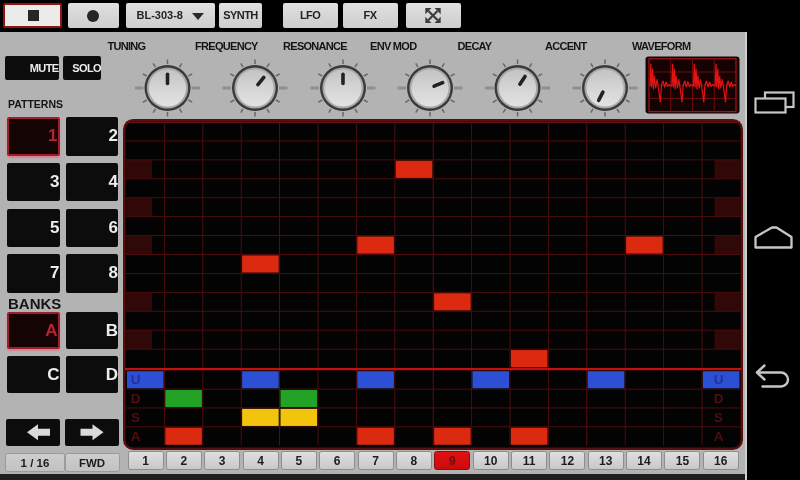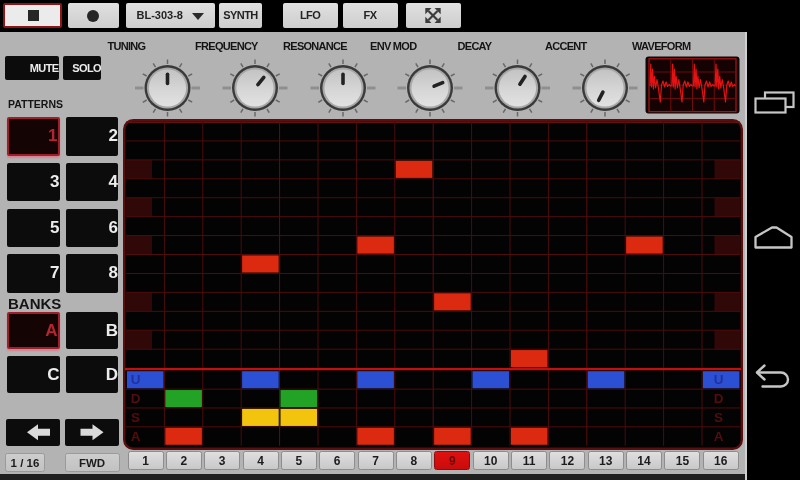--- a/index.html
+++ b/index.html
@@ -58,21 +58,21 @@
 <div class="blk redsel" style="left:7px;top:312px;width:48.5px;height:33px;font-size:17px;line-height:33px">A</div>
 <div class="blk" style="left:66px;top:312px;width:52px;height:37px;font-size:17px;line-height:37px">B</div>
 <div class="blk" style="left:7px;top:355.5px;width:52.5px;height:37px;font-size:17px;line-height:37px">C</div>
 <div class="blk" style="left:66px;top:355.5px;width:52px;height:37px;font-size:17px;line-height:37px">D</div>
 <div class="blk" style="left:5.5px;top:419px;width:54px;height:26.5px"></div>
 <div class="blk" style="left:64.5px;top:419px;width:54px;height:26.5px"></div>
 <svg style="position:absolute;left:5.5px;top:419px" width="113" height="27">
 <path d="M 21 13.2 L 32 5.2 L 32 9.8 L 44 9.8 L 44 16.8 L 32 16.8 L 32 21.2 Z" fill="#dadada"></path>
 <path d="M 97.5 13.2 L 86.5 5.2 L 86.5 9.8 L 74.5 9.8 L 74.5 16.8 L 86.5 16.8 L 86.5 21.2 Z" fill="#dadada"></path>
 </svg>
-<div class="step" style="left:5px;top:452.5px;width:40px;background:linear-gradient(#cdcdcd,#c2c2c2);border-color:#9b9b9b;font-size:11.5px">1 / 16</div>
+<div class="step" style="left:5px;top:452.5px;width:60px;background:linear-gradient(#cdcdcd,#c2c2c2);border-color:#9b9b9b;font-size:11.5px">1 / 16</div>
 <div class="step" style="left:64.5px;top:452.5px;width:55px;background:linear-gradient(#cdcdcd,#c2c2c2);border-color:#9b9b9b;font-size:11.5px">FWD</div>
 
 <div class="kl" style="left:107.5px">TUNING</div>
 <div class="kl" style="left:195px">FREQUENCY</div>
 <div class="kl" style="left:283px">RESONANCE</div>
 <div class="kl" style="left:370px">ENV MOD</div>
 <div class="kl" style="left:457.5px">DECAY</div>
 <div class="kl" style="left:545px">ACCENT</div>
 <div class="kl" style="left:632px">WAVEFORM</div>
 <svg style="position:absolute;left:0;top:0" width="800" height="480">

